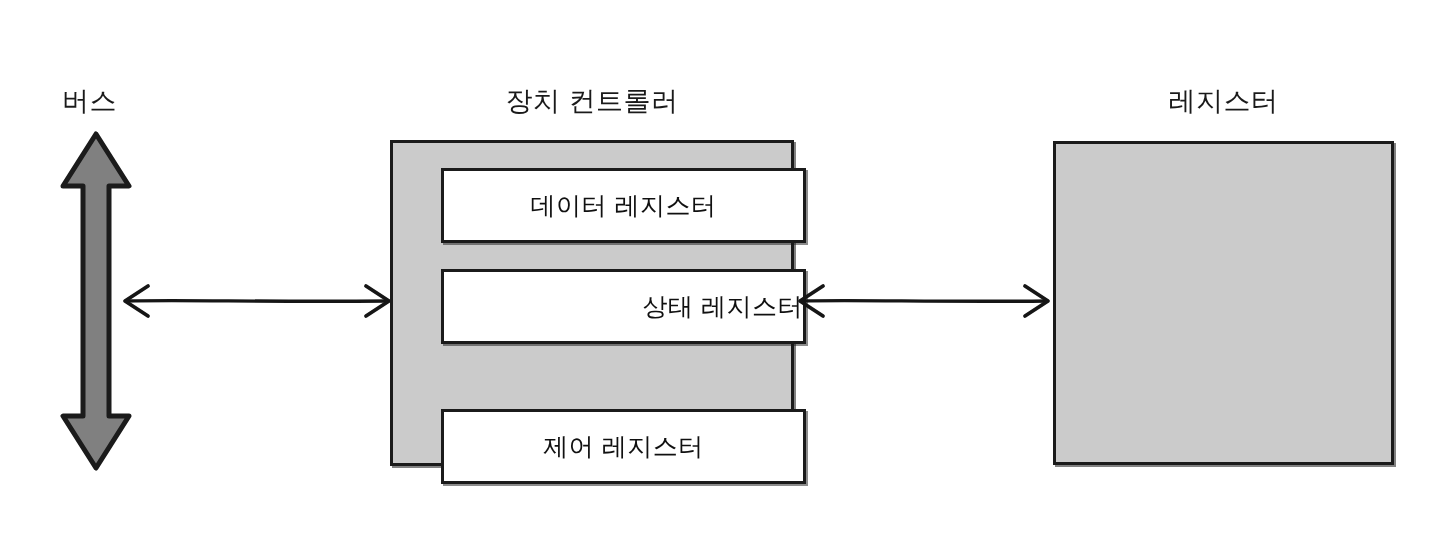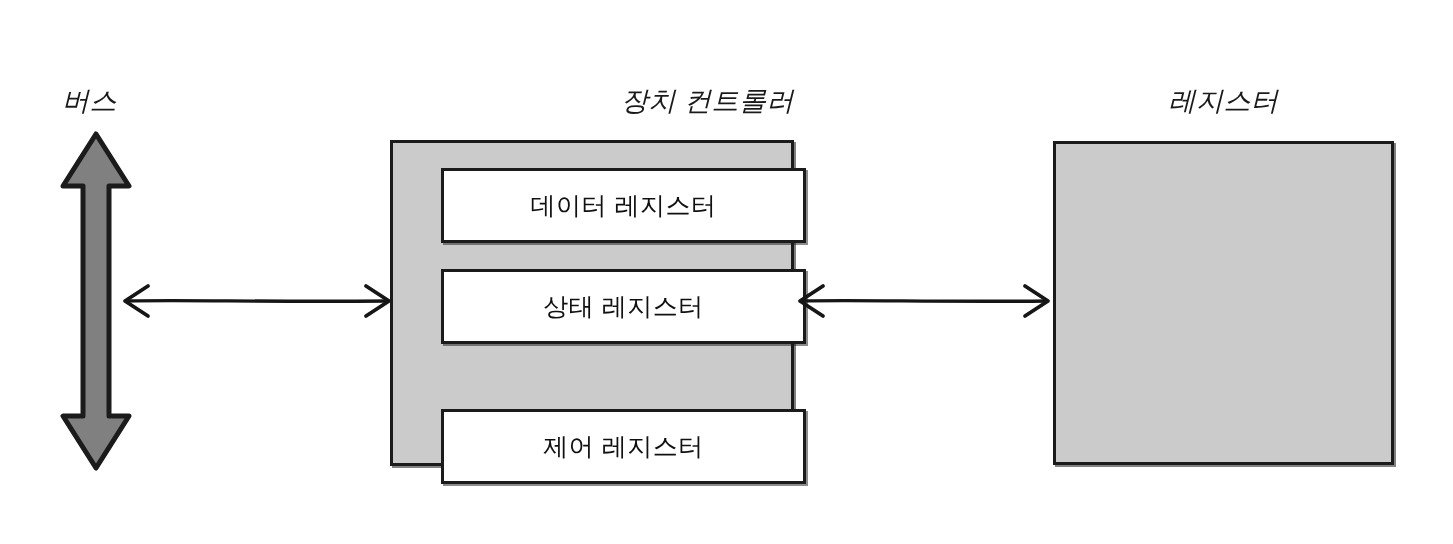--- a/index.html
+++ b/index.html
@@ -21,24 +21,23 @@
   
   .label {
     position: absolute;
     font-size: 27px;
     font-weight: 500;
     color: #1a1a1a;
     letter-spacing: 0.5px;
     white-space: nowrap;
     text-align: center;
     line-height: 1;
-    font-style: italic;
   }
   #bus-label      { left: 62px;  top: 88px; }
-  #controller-label { left: 390px; top: 88px; width: 404px; text-align: right; }
+  #controller-label { left: 390px; top: 88px; width: 404px; }
   #io-label       { left: 1053px; top: 88px; width: 341px; }
 
   
   #bus-arrow {
     position: absolute;
     left: 58px;
     top: 130px;
     width: 76px;
     height: 342px;
   }
@@ -64,21 +63,21 @@
     height: 75px;
     background: #ffffff;
     border: 3px solid #1b1b1b;
     box-sizing: border-box;
     display: flex;
     align-items: center;
     justify-content: center;
     box-shadow: 2px 2px 0 rgba(25,25,25,0.5);
   }
   #register-0 { top: 25px; }
-  #register-1 { top: 126px; }
+  #register-1 { top: 126px; justify-content: flex-end; }
   #register-2 { top: 227px; margin-top: 39px; }
   .register-label {
     font-size: 25px;
     color: #101010;
     letter-spacing: 0.5px;
     white-space: nowrap;
     line-height: 1;
   }
 
   

